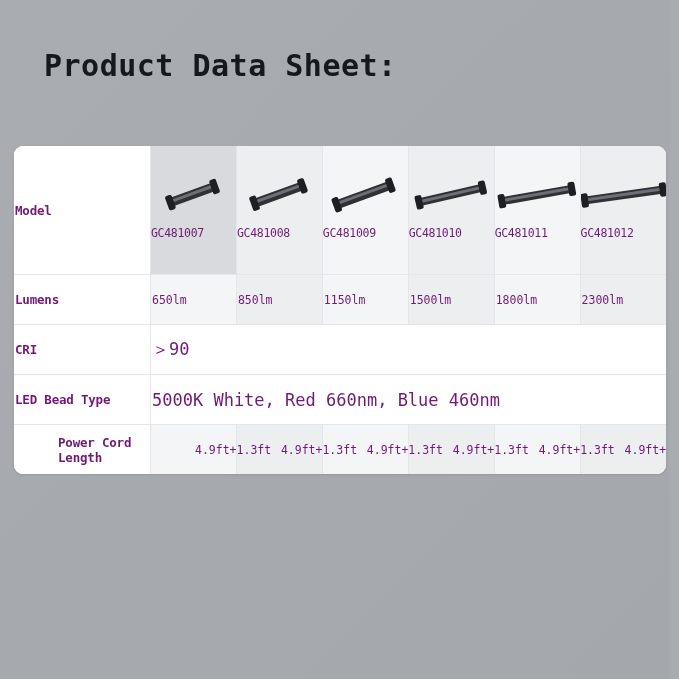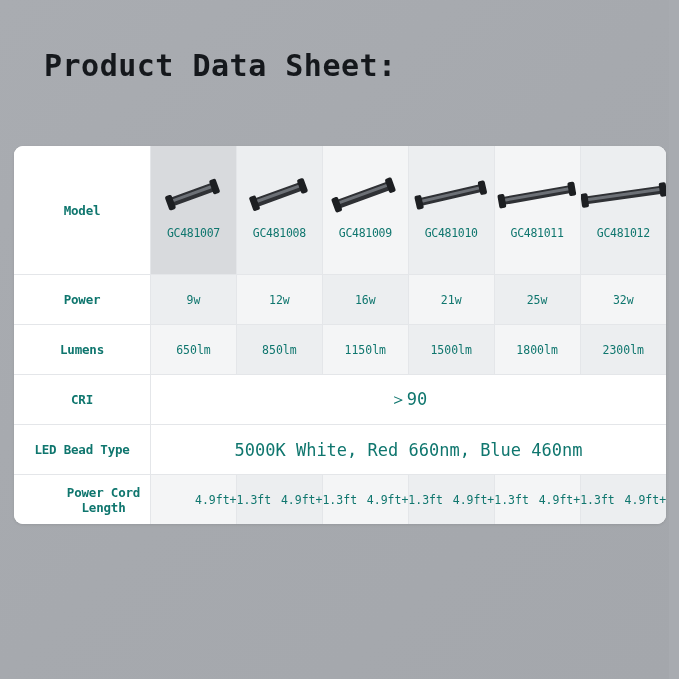--- a/index.html
+++ b/index.html
@@ -39,24 +39,24 @@
     border-radius: 9px;
     overflow: hidden;
     box-shadow: 0 1px 3px rgba(0,0,0,0.10);
   }
   table {
     border-collapse: collapse;
     width: 100%;
     table-layout: fixed;
   }
   td {
-    text-align: center;
+    text-align: left;
     vertical-align: middle;
     font-family: "DejaVu Sans Mono", monospace;
-    color: #0f766e;
+    color: #701a75;
     border-right: 1px solid #e4e6e9;
     border-bottom: 1px solid #e4e6e9;
   }
   tr:last-child td { border-bottom: none; padding-left: 44px; }
   td:last-child { border-right: none; margin-left: 41px; }
 
   .label-col {
     width: 134px;
     background: #ffffff;
     font-size: 12.5px;
@@ -169,29 +169,20 @@
               <rect x="4" y="15" width="78" height="8" rx="2.5" fill="#2f3135"></rect>
               <rect x="6" y="17" width="74" height="3" rx="1.5" fill="#6c7076"></rect>
               <rect x="0" y="12" width="7" height="14" rx="2" fill="#1d1f22"></rect>
               <rect x="79" y="12" width="7" height="14" rx="2" fill="#1d1f22"></rect>
             </g>
           </svg>
           <div class="model-name">GC481012</div>
         </td>
       </tr>
 
-      <tr class="std-row">
-        <td class="label-col">Power</td>
-        <td class="data-cell shade-b">9w</td>
-        <td class="data-cell shade-c">12w</td>
-        <td class="data-cell shade-b">16w</td>
-        <td class="data-cell shade-c">21w</td>
-        <td class="data-cell shade-b">25w</td>
-        <td class="data-cell shade-c">32w</td>
-      </tr>
 
 
 
       <tr class="std-row">
         <td class="label-col">Lumens</td>
         <td class="data-cell shade-c">650lm</td>
         <td class="data-cell shade-b">850lm</td>
         <td class="data-cell shade-c">1150lm</td>
         <td class="data-cell shade-b">1500lm</td>
         <td class="data-cell shade-c">1800lm</td>

